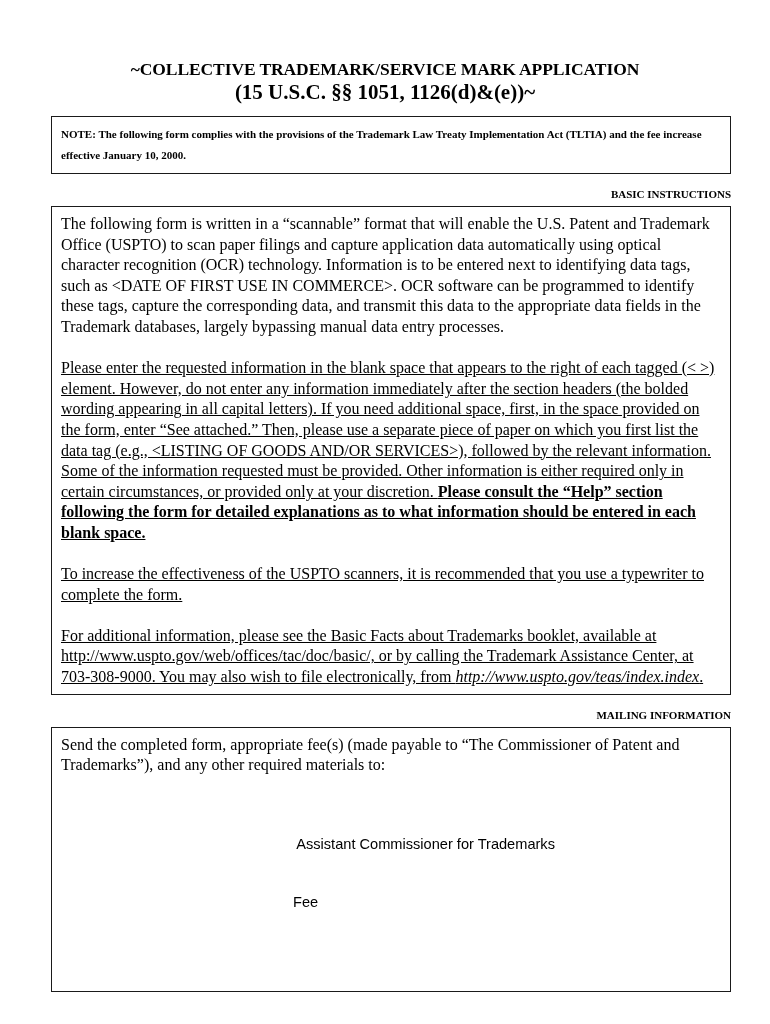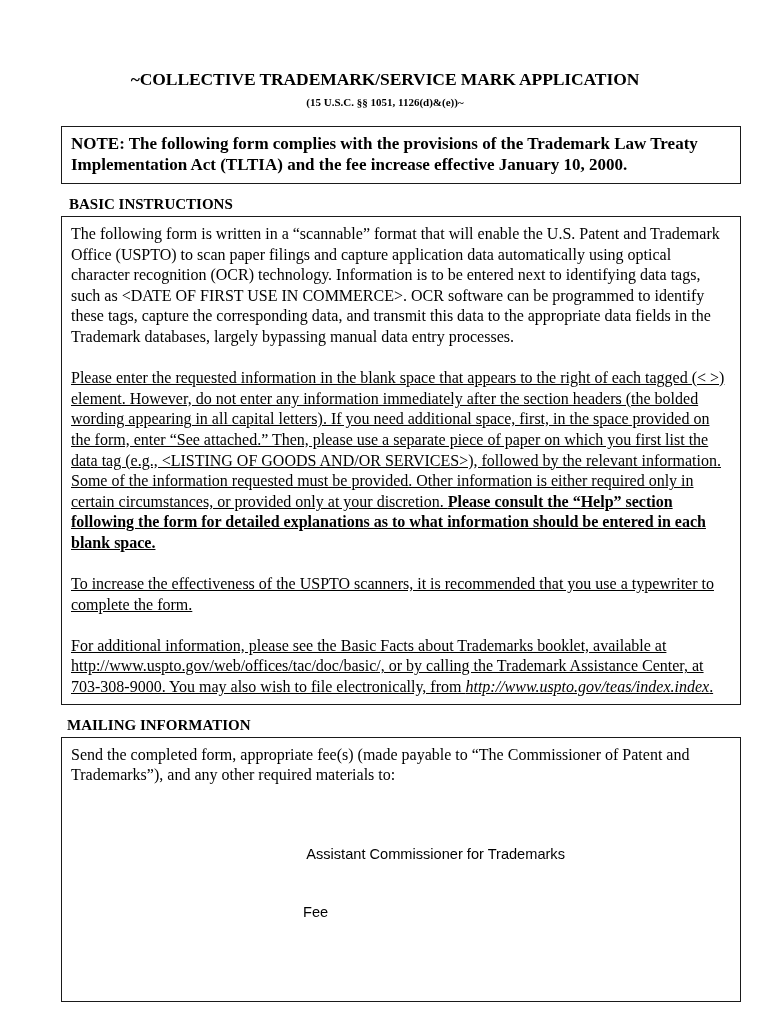--- a/index.html
+++ b/index.html
@@ -12,69 +12,70 @@
     height: 1024px;
     font-family: "Liberation Serif", "DejaVu Serif", serif;
     color: #000000;
     -webkit-font-smoothing: none;
   }
   .page {
     position: relative;
     width: 770px;
     height: 1024px;
     box-sizing: border-box;
-    padding: 16px;
+    padding: 6px;
     overflow: hidden;
   }
 
   
   .title-block {
     text-align: center;
     padding-top: 52px;
   }
   .title-line {
     font-weight: bold;
     font-size: 17.5px;
     line-height: 23px;
     letter-spacing: -0.1px;
   }
   .title-line-2 {
     font-weight: bold;
-    font-size: 11px;
+    font-size: 21px;
     line-height: 23px;
   }
 
   
   .boxwrap {
     margin: 0 45px 0 45px;
     width: 680px;
     box-sizing: border-box;
   }
   .framed {
     border: 1.6px solid #1a1a1a;
     box-sizing: border-box;
     padding: 7px 10px 8px 9px;
   }
   .note-box {
     margin-top: 12px;
   }
   .note-box p {
     margin: 0;
     font-weight: bold;
-    font-size: 17px;
+    font-size: 11px;
     line-height: 20.5px;
   }
 
   
   .section-heading {
     font-weight: bold;
-    font-size: 15px;
+    font-size: 11px;
     line-height: 19px;
     margin: 11px 0 2px 0;
     padding-left: 8px;
+    text-align: right;
   }
   .section-heading.tight {
     padding-left: 6px;
   }
 
   
   .bodybox p {
     margin: 0;
     font-size: 16px;
     line-height: 20.6px;

